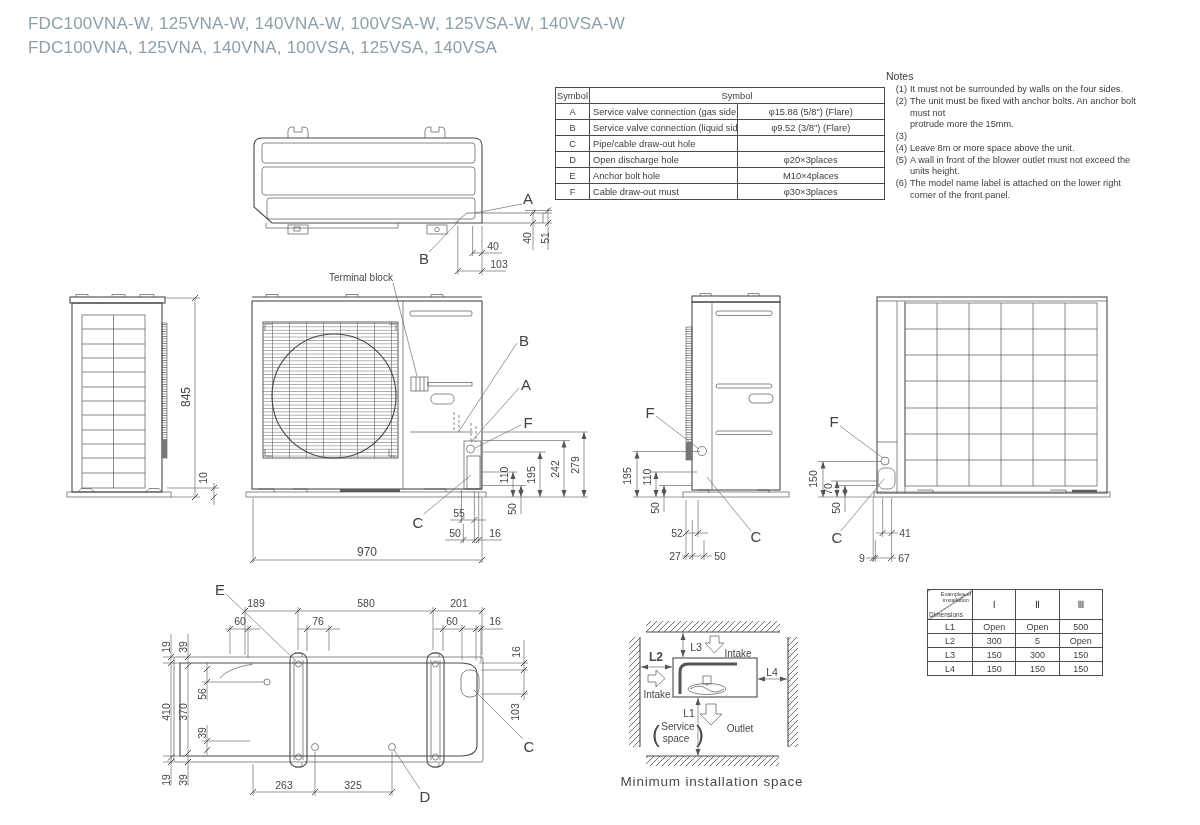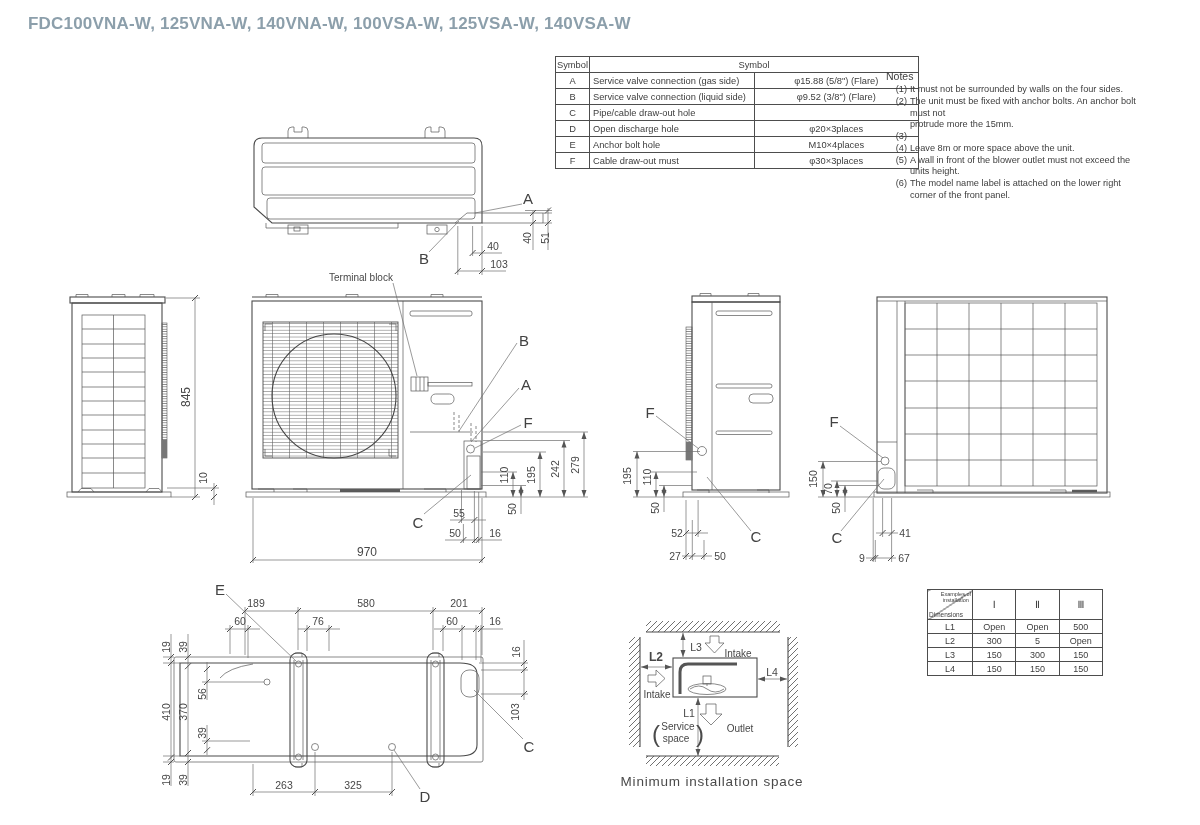--- a/index.html
+++ b/index.html
@@ -1,37 +1,37 @@
 <!DOCTYPE html>
 <html><head>
 <meta charset="utf-8">
 <style>
   html,body{margin:0;padding:0;background:#fff;}
   .stage{position:relative;width:1200px;height:825px;background:#ffffff;overflow:hidden;
          font-family:"Liberation Sans",sans-serif;}
   
-  .title{position:absolute;left:28px;top:12px;color:#8c9fab;font-weight:bold;
+  .title{position:absolute;left:28px;top:12px;color:#8c9fab;font-weight:normal;
          font-size:17px;line-height:1.42;letter-spacing:.2px;}
   
   svg.art{position:absolute;left:0;top:0;}
   .o{fill:none;stroke:#4b4b4b;stroke-width:1.1;}
   .t{fill:none;stroke:#575757;stroke-width:.7;}
   .d{fill:none;stroke:#6e6e6e;stroke-width:.7;}
   .tk{fill:none;stroke:#4f4f4f;stroke-width:1;}
   .dash{stroke-dasharray:3 2;}
   text.dt{font:10.5px "Liberation Sans",sans-serif;fill:#474747;}
   text.db{font:12px "Liberation Sans",sans-serif;fill:#474747;}
   text.dl{font:15px "Liberation Sans",sans-serif;fill:#424242;}
   text.ds{font:10px "Liberation Sans",sans-serif;fill:#474747;}
   text.cap{font:13.5px "Liberation Sans",sans-serif;fill:#4a4a4a;letter-spacing:.8px;}
   text.bold{font-weight:bold;}
   text.paren{font:24px "Liberation Sans",sans-serif;fill:#4a4a4a;}
   
-  table.symtab{position:absolute;left:555px;top:56px;border-collapse:collapse;
-       table-layout:fixed;width:364px;font-size:9.3px;color:#3d3d3d;}
+  table.symtab{position:absolute;left:555px;top:87px;border-collapse:collapse;
+       table-layout:fixed;width:330px;font-size:9.3px;color:#3d3d3d;}
   table.symtab td{border:1px solid #4d4d4d;height:15px;padding:0 3px;white-space:nowrap;overflow:hidden;}
   table.symtab td.sym{width:33px;text-align:center;padding:0;}
   table.symtab td.cont{width:178px;text-align:left;}
   table.symtab td.val{width:113px;text-align:center;padding:0;}
   table.symtab td.hdr{text-align:center;}
   
   .notes{position:absolute;left:886px;top:70px;width:258px;color:#3d3d3d;}
   .notes .nhead{font-size:10.5px;margin-bottom:2px;}
   .note-item{display:flex;font-size:9.2px;line-height:1.28;}
   .note-item .num{width:21px;flex:none;text-align:right;padding-right:3px;}
@@ -46,20 +46,21 @@
   .corner-bot{position:absolute;bottom:1px;left:1px;font-size:6.5px;}
   table.instab td.roman{font-family:"Liberation Serif",serif;font-size:10px;}
 </style>
 </head>
 <body>
 
 <div class="stage">
 
   <div class="title">
     <div>FDC100VNA-W, 125VNA-W, 140VNA-W, 100VSA-W, 125VSA-W, 140VSA-W</div>
+    <div>FDC100VNA, 125VNA, 140VNA, 100VSA, 125VSA, 140VSA</div>
   </div>
 
   <table class="symtab">
     <tbody>
         <tr>
       <td class="sym hdr">Symbol</td>
       <td class="hdr" colspan="2">Symbol</td>
     </tr>
     <tr>
           <td class="sym">A</td>

